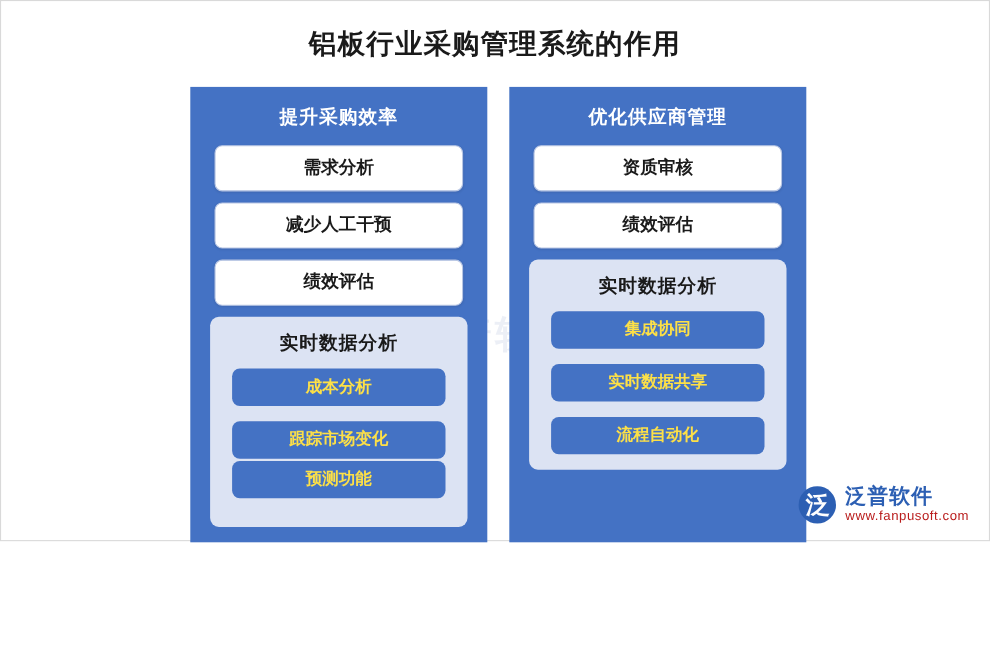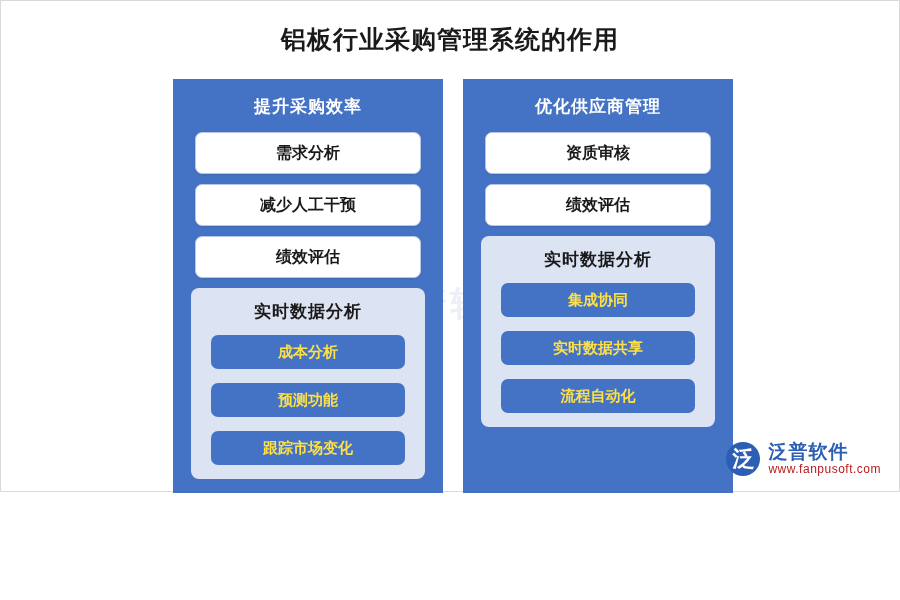--- a/index.html
+++ b/index.html
@@ -155,22 +155,22 @@
   <div class="columns">
 
     <div class="column">
       <div class="col-heading">提升采购效率</div>
       <div class="white-item">需求分析</div>
       <div class="white-item">减少人工干预</div>
       <div class="white-item">绩效评估</div>
       <div class="subpanel">
         <div class="subpanel-heading">实时数据分析</div>
         <div class="blue-item">成本分析</div>
+        <div class="blue-item last">跟踪市场变化</div>
         <div class="blue-item">预测功能</div>
-        <div class="blue-item last">跟踪市场变化</div>
       </div>
     </div>
 
     <div class="column">
       <div class="col-heading">优化供应商管理</div>
       <div class="white-item">资质审核</div>
       <div class="white-item">绩效评估</div>
       <div class="subpanel">
         <div class="subpanel-heading">实时数据分析</div>
         <div class="blue-item">集成协同</div>

